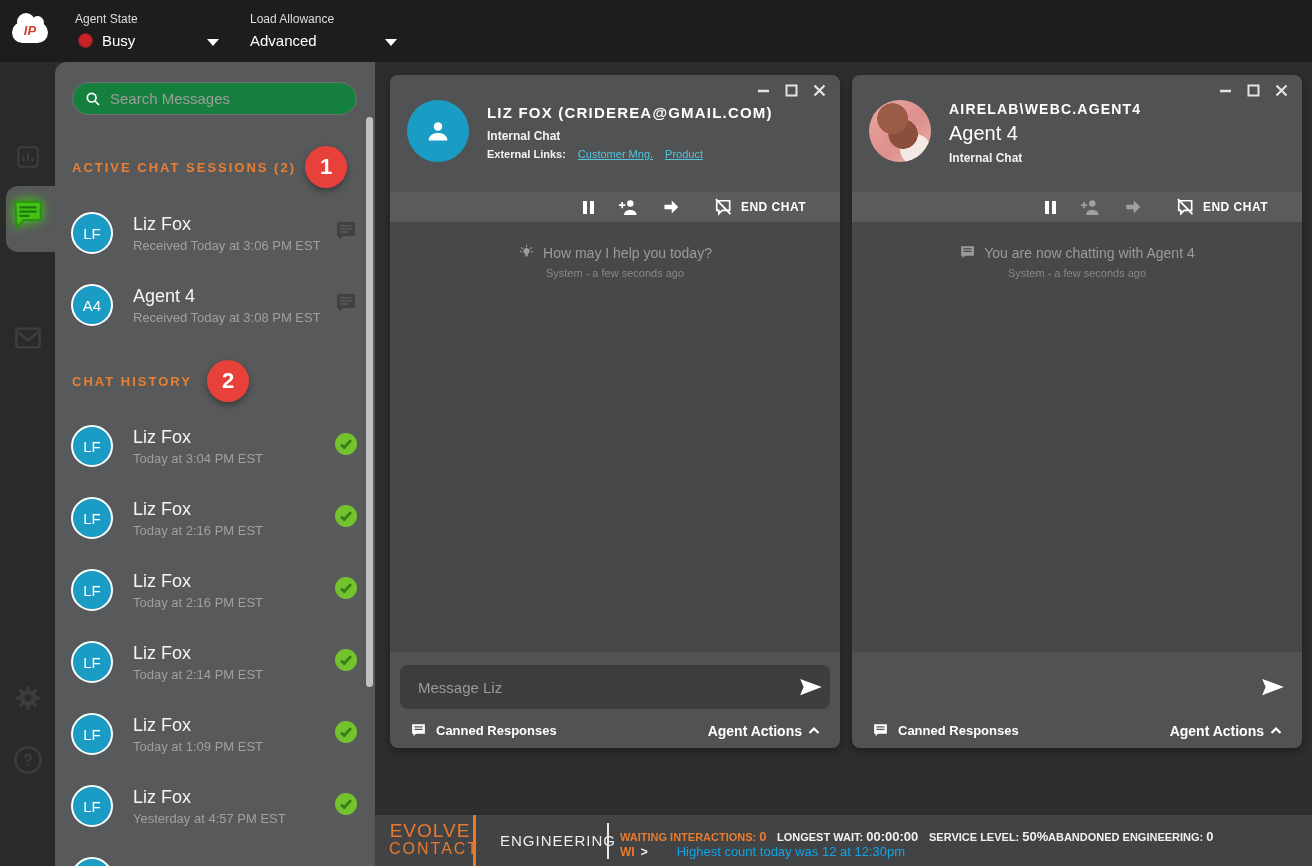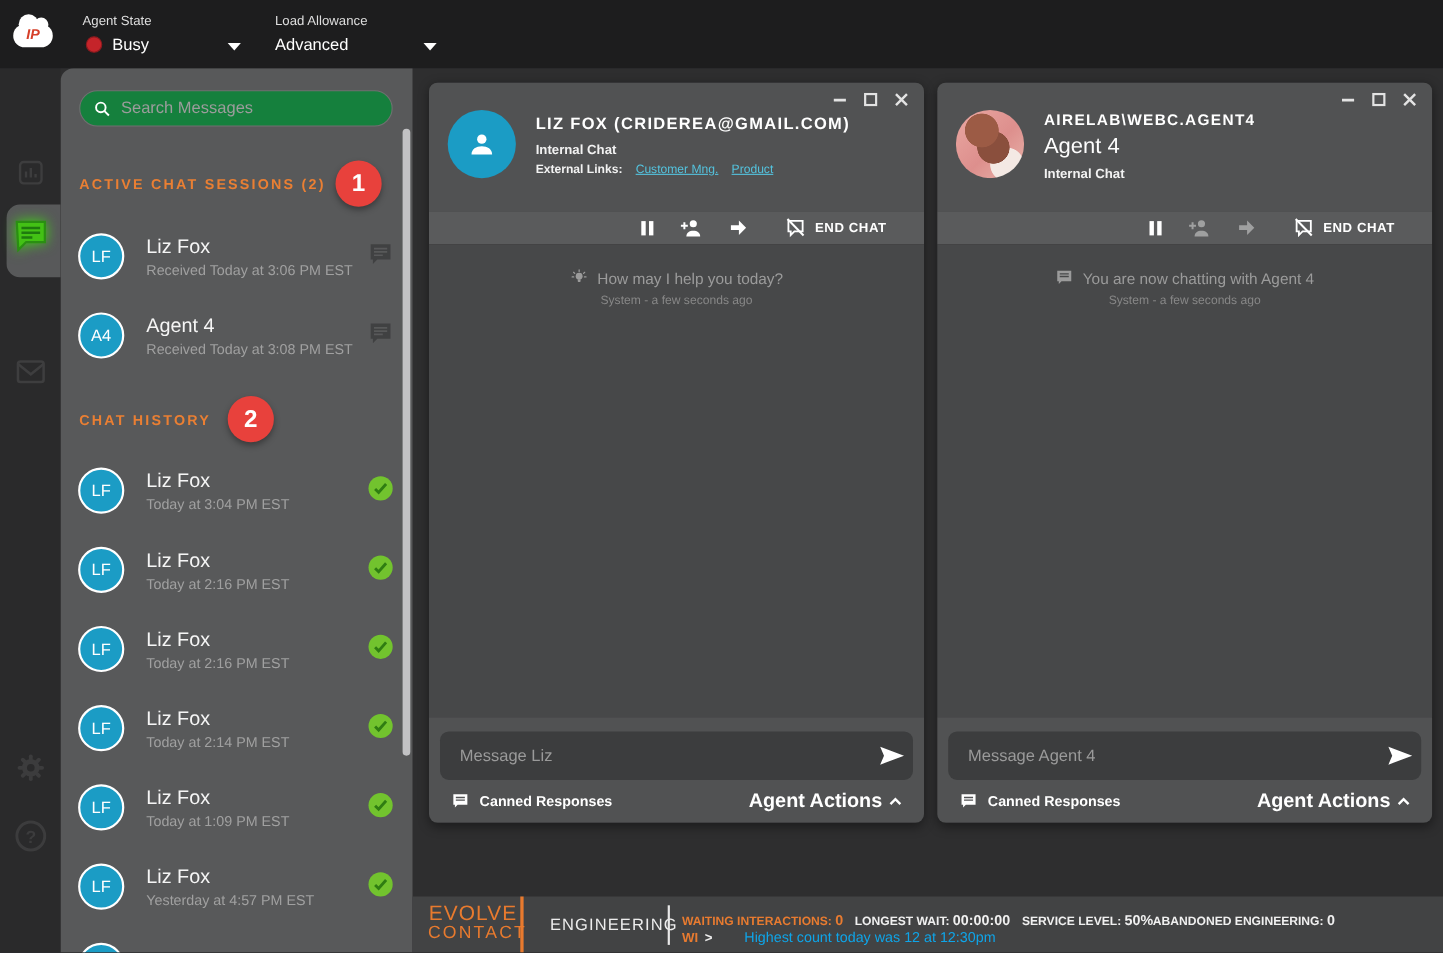--- a/index.html
+++ b/index.html
@@ -64,21 +64,21 @@
   .endchat span{font-size:12px;font-weight:bold;letter-spacing:.5px;color:#fff;}
   .w-body{height:430px;background:#474849;display:flex;flex-direction:column;align-items:center;}
   .sys-line{margin-top:22px;display:flex;align-items:center;gap:8px;font-size:14px;color:#9b9b9b;}
   .sys-meta{margin-top:6px;font-size:11px;color:#878787;}
   .w-footer{position:relative;height:96px;background:#515253;}
   .msg-input{position:absolute;left:10px;right:10px;top:13px;height:44px;background:#3c3d3e;border:none;border-radius:8px;outline:none;color:#e8e8e8;font-size:15px;padding:0 52px 0 18px;}
   .msg-input::placeholder{color:#9a9a9a;}
   .send-btn{position:absolute;right:16px;top:22px;cursor:pointer;}
   .foot-row{position:absolute;left:20px;right:20px;bottom:9px;display:flex;justify-content:space-between;align-items:center;}
   .canned{display:flex;align-items:center;gap:9px;font-size:13px;font-weight:bold;color:#fff;cursor:pointer;}
-  .actions{display:flex;align-items:center;gap:6px;font-size:18px;font-weight:bold;color:#fff;cursor:pointer;}
+  .actions{display:flex;align-items:center;gap:6px;font-size:14px;font-weight:bold;color:#fff;cursor:pointer;}
 
   
   #statusbar{position:absolute;left:375px;top:815px;width:937px;height:51px;background:#424344;z-index:5;}
   #sb-logo{position:absolute;left:14px;top:5px;width:82px;text-align:center;color:#e87a2e;font-family:"Liberation Serif",serif;}
   #sb-logo .l1{font-size:19px;letter-spacing:1px;}
   #sb-logo .l2{font-size:16px;letter-spacing:2px;margin-top:-2px;}
   .sb-div1{position:absolute;left:98px;top:0;width:3px;height:51px;background:#e87a2e;}
   #sb-team{position:absolute;left:125px;top:17px;font-size:15px;letter-spacing:1px;color:#ededed;}
   .sb-div2{position:absolute;left:232px;top:8px;width:2px;height:36px;background:#e8e8e8;}
   .stat{position:absolute;top:14px;font-size:11px;font-weight:bold;color:#f0f0f0;white-space:nowrap;}
@@ -408,21 +408,20 @@
     <div class="sys-line">
       <svg width="17" height="17" viewBox="0 0 24 24">
           <path d="M3 3h18v13.5H8.5L5 20v-3.5H3z" fill="#9b9b9b"></path>
           <path d="M6.2 7h11.6M6.2 10.4h11.6" stroke="#474849" stroke-width="1.8"></path>
         </svg>
       <span>You are now chatting with Agent 4</span>
     </div>
     <div class="sys-meta">System - a few seconds ago</div>
   </div>
   <div class="w-footer">
-    <input class="msg-input" type="text" placeholder="Message Agent 4" style="">
     <div class="send-btn">
       <svg width="26" height="26" viewBox="0 0 24 24" fill="#fff">
           <path d="M2 4.5L22 12 2 19.5l3.2-7.5z"></path>
         </svg>
     </div>
     <div class="foot-row">
       <div class="canned">
         <svg width="17" height="17" viewBox="0 0 24 24">
             <path d="M3 3h18v13.5H8.5L5 20v-3.5H3z" fill="#fff"></path>
             <path d="M6.2 7h11.6M6.2 10.4h11.6" stroke="#515253" stroke-width="1.8"></path>

